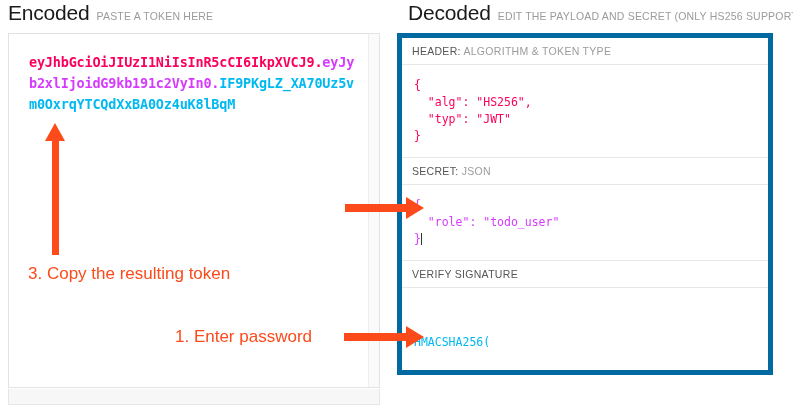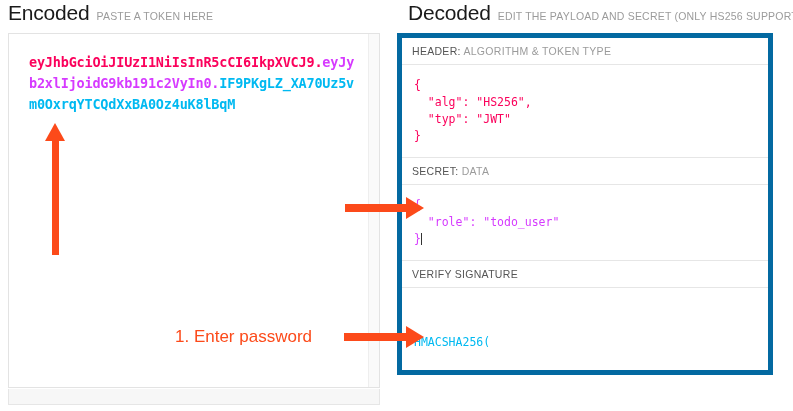--- a/index.html
+++ b/index.html
@@ -214,35 +214,36 @@
   </div>
 
   <div id="decoded-panel">
 
     <div class="sect-label"><span>HEADER:</span> <span class="dim">ALGORITHM &amp; TOKEN TYPE</span></div>
     <div class="sect-body sect-divider"><span class="j-key">{
   "alg": "HS256",
   "typ": "JWT"
 }</span></div>
 
-    <div class="sect-label"><span>SECRET:</span> <span class="dim">DATA</span></div>
+    <div class="sect-label"><span>SECRET:</span> <span class="dim">JSON</span></div>
     <div class="sect-body sect-divider"><span class="p-key">{
   "role": "todo_user"
 }</span><span class="caret"></span></div>
 
     <div class="sect-label"><span>VERIFY SIGNATURE</span></div>
     <div class="sect-body" id="sig-body">
       <div class="s-text">HMACSHA256(</div>
       
       
       
       
     </div>
   </div>
 
   <div class="anno-text" id="anno1-text">1. Enter password</div>
   <div class="arrow-h" id="arrow1"></div>
 
   <div class="arrow-h" id="arrow2"></div>
 
+  <div class="anno-text" id="anno3-text">3. Copy the resulting token</div>
   <div class="arrow-v" id="arrow3"></div>
 
 </div>
 
 </body></html>

